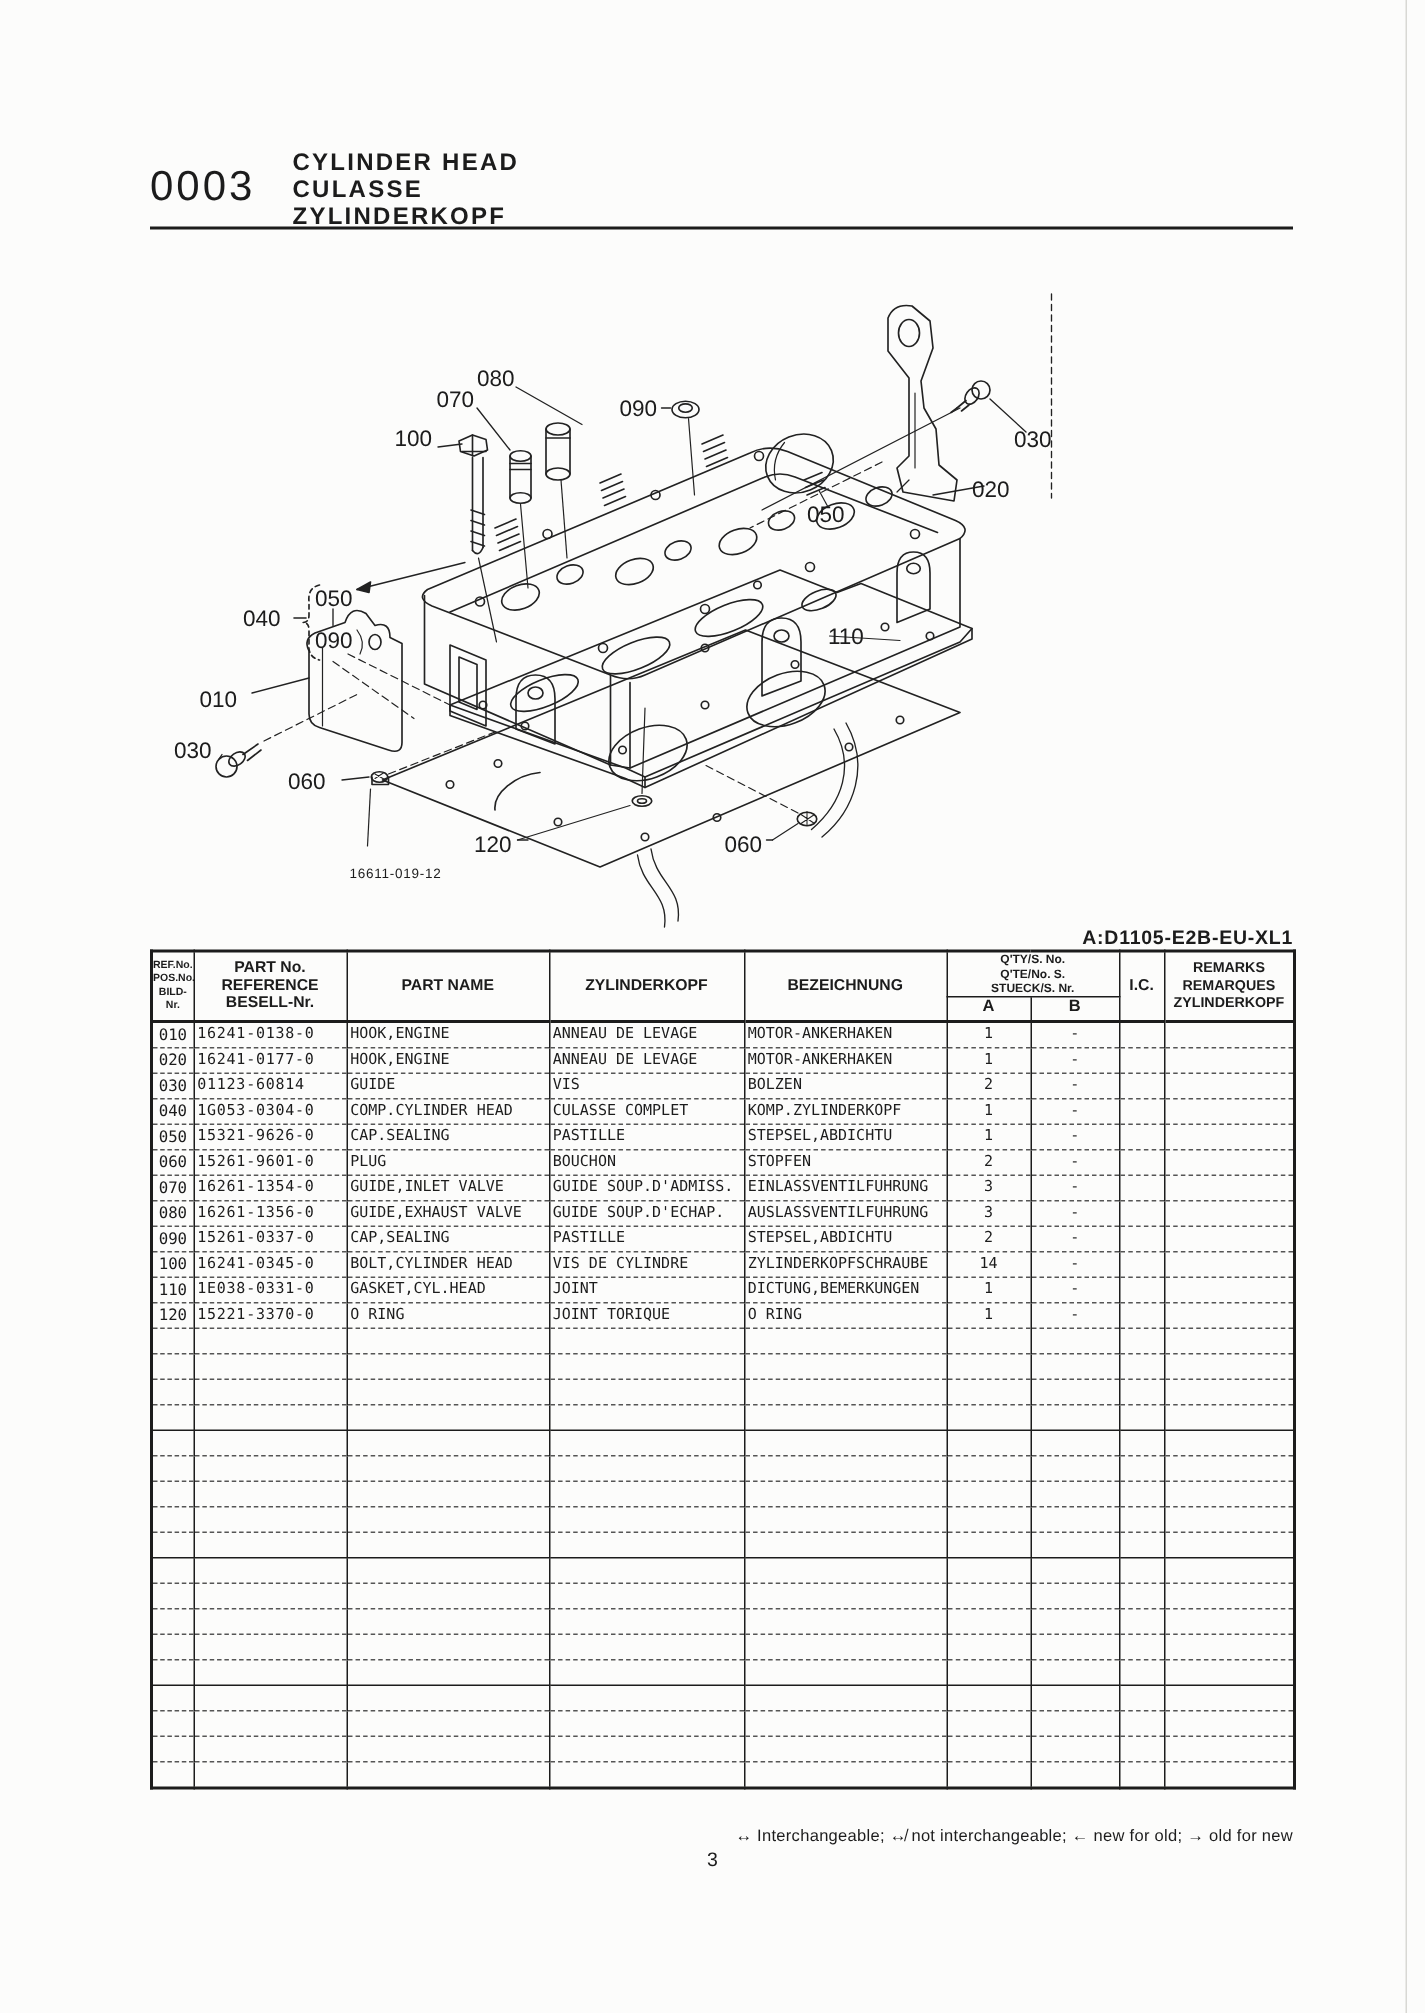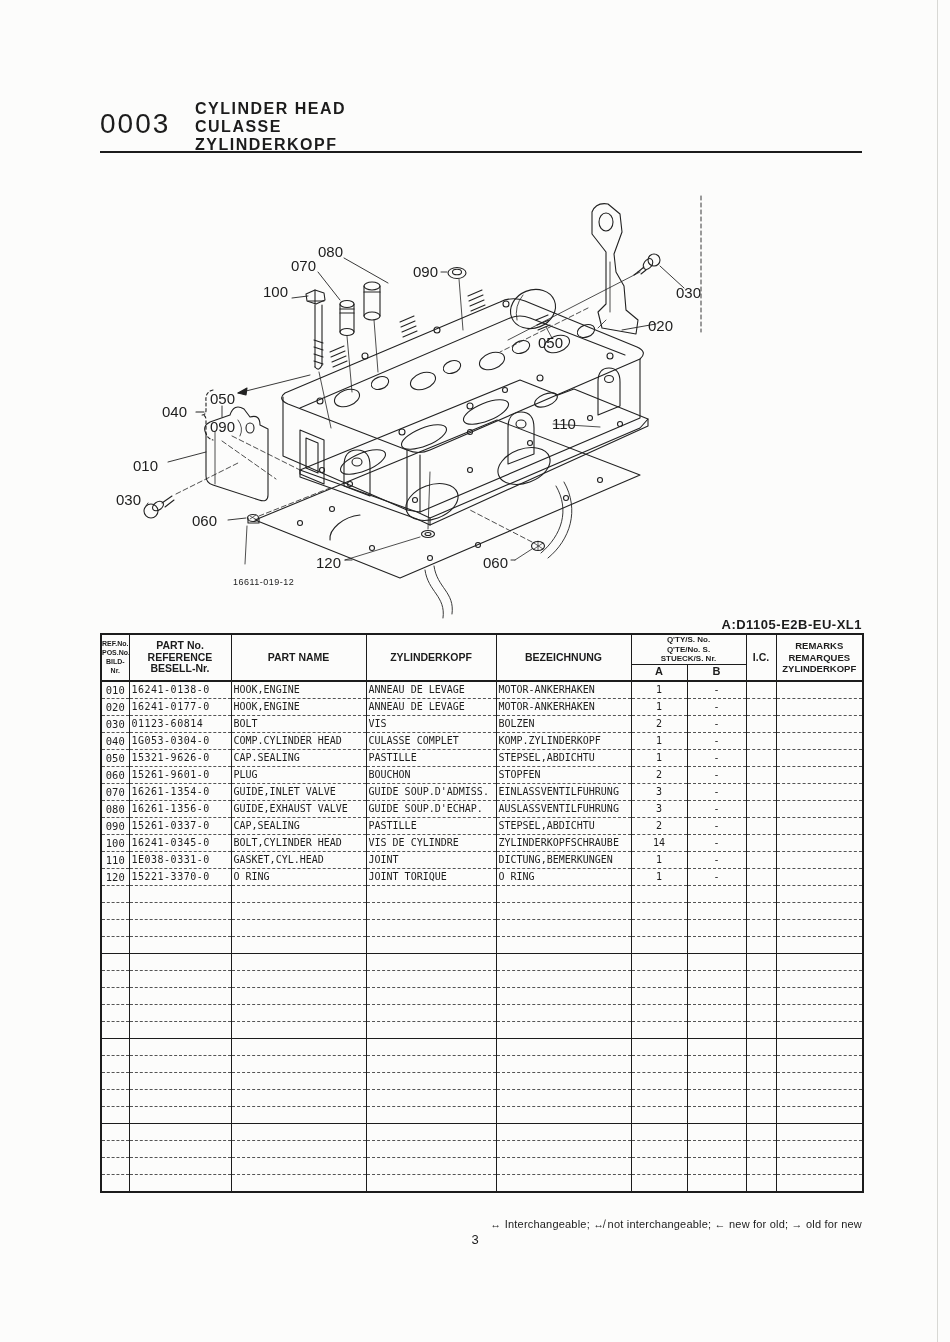--- a/index.html
+++ b/index.html
@@ -341,21 +341,21 @@
           <td class="cell-designation">ANNEAU DE LEVAGE</td>
           <td class="cell-bezeichnung">MOTOR-ANKERHAKEN</td>
           <td class="cell-qty_a">1</td>
           <td class="cell-qty_b">-</td>
           <td class="cell-ic"></td>
           <td class="cell-remarks"></td>
         </tr>
         <tr>
           <td class="cell-ref">030</td>
           <td class="cell-part_no">01123-60814</td>
-          <td class="cell-part_name">BOLT</td>
+          <td class="cell-part_name">GUIDE</td>
           <td class="cell-designation">VIS</td>
           <td class="cell-bezeichnung">BOLZEN</td>
           <td class="cell-qty_a">2</td>
           <td class="cell-qty_b">-</td>
           <td class="cell-ic"></td>
           <td class="cell-remarks"></td>
         </tr>
         <tr>
           <td class="cell-ref">040</td>
           <td class="cell-part_no">1G053-0304-0</td>

